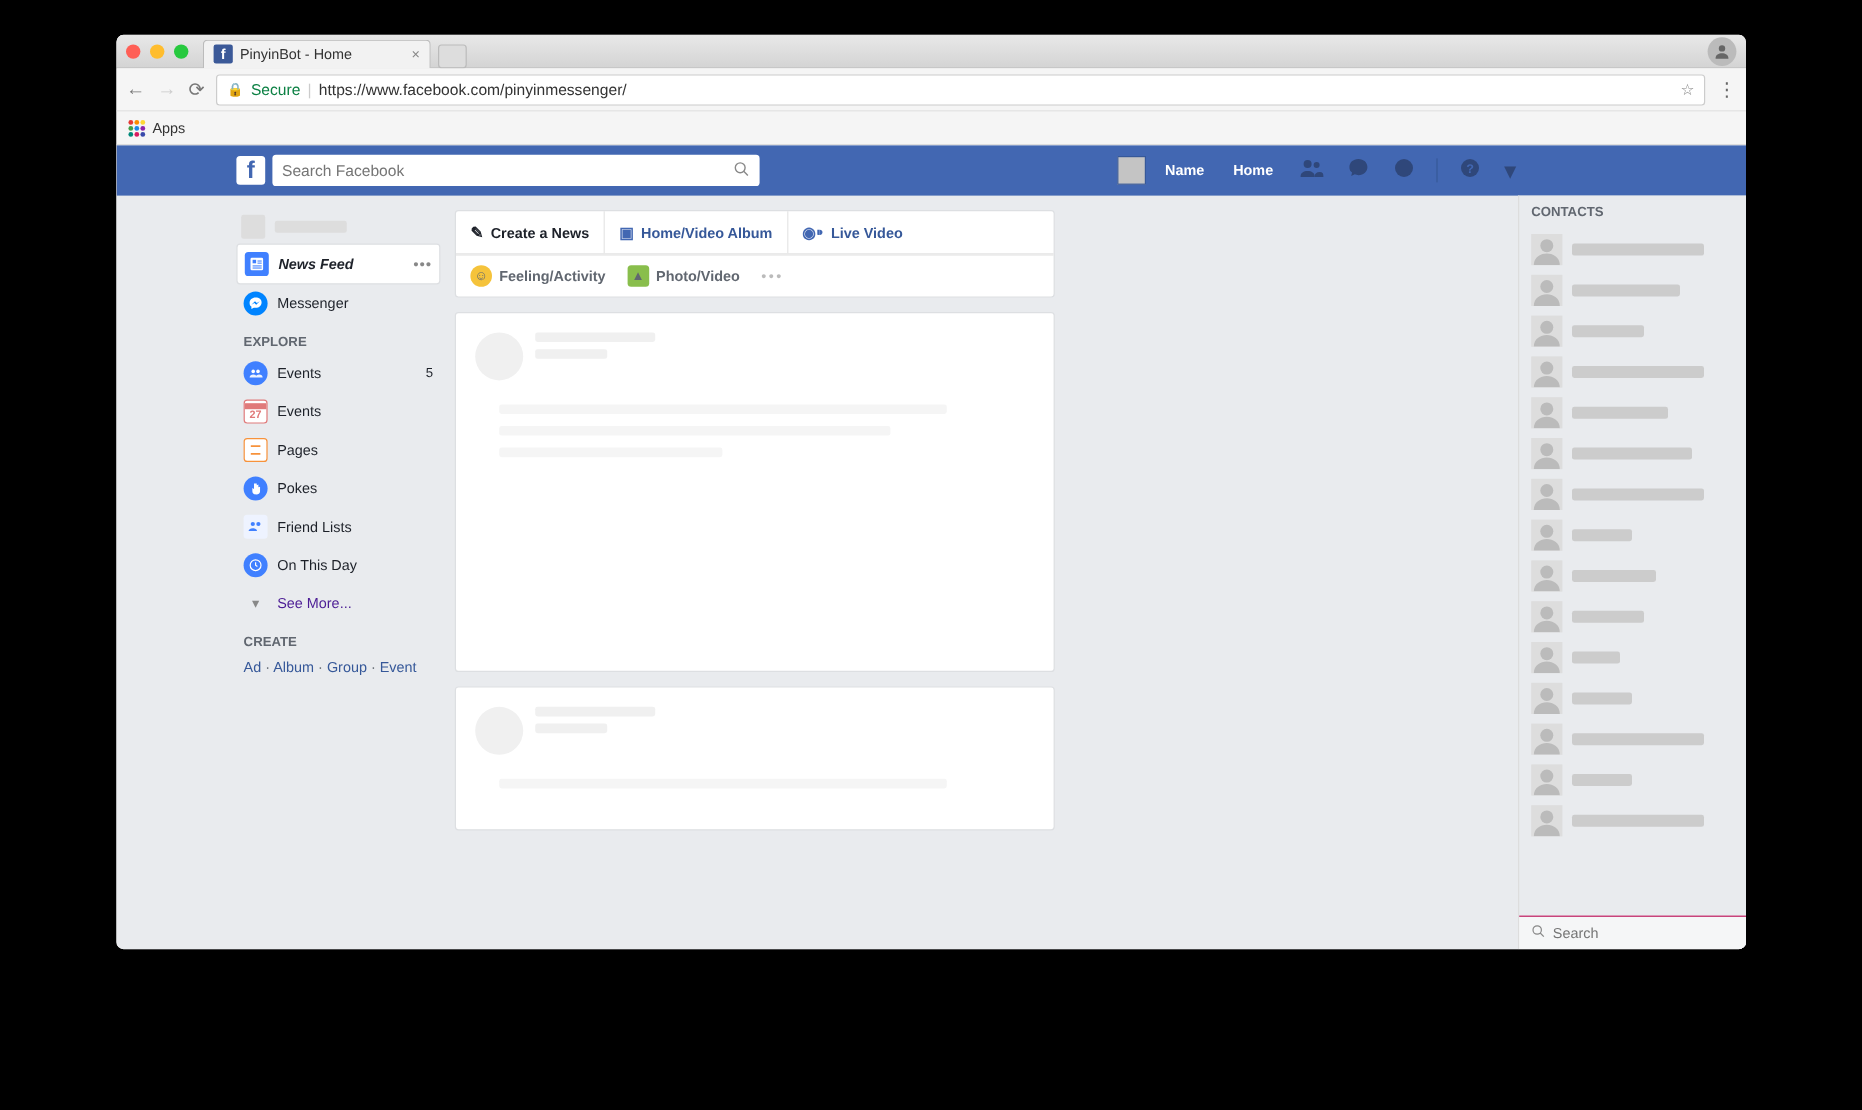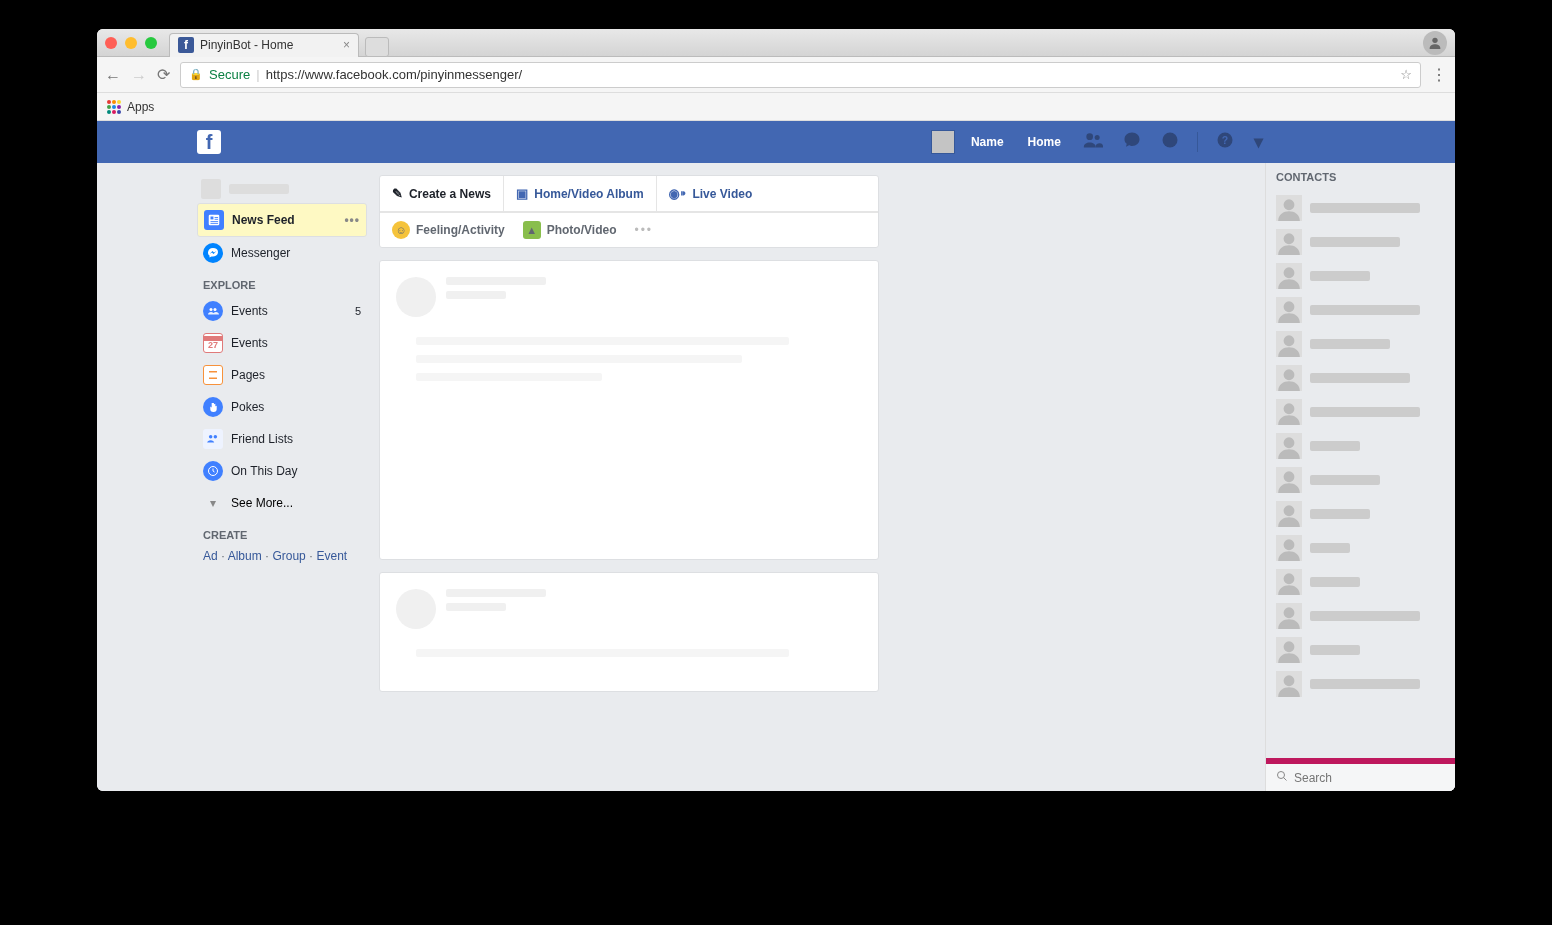--- a/index.html
+++ b/index.html
@@ -39,21 +39,21 @@
 .fbright .link { padding: 0 8px; cursor: pointer; }
 .fbicon { color: #2f477a; font-size: 18px; cursor: pointer; padding: 0 6px; }
 .fbicon.light { color: #fff; }
 .divider-v { width: 1px; height: 20px; background: #365899; margin: 0 4px;}
 .content { display: flex; padding: 12px 0 0 100px; gap: 12px; height: calc(100% - 42px); }
 .leftcol { width: 170px; }
 .profile-item { display: flex; align-items: center; gap: 8px; padding: 4px 4px; }
 .profile-item .av { width: 20px; height: 20px; background: #ddd; border-radius: 2px; }
 .profile-item .lb { width: 60px; height: 10px; background: #ddd; border-radius: 2px; }
 .nav-item { display: flex; align-items: center; gap: 8px; padding: 6px 6px; border-radius: 3px; font-size: 12px; color: #1d2129; cursor: pointer; }
-.nav-item.active { background: #fef9c3; font-weight: bold; border: 1px solid #dddfe2; }
+.nav-item.active { background: #ffffff; font-weight: bold; border: 1px solid #dddfe2; font-style: italic; }
 .nav-item .icon { width: 20px; height: 20px; display: flex; align-items: center; justify-content: center; border-radius: 3px; font-size: 12px; color:#fff; flex-shrink:0; }
 .nav-item .dots { margin-left: auto; color: #888; letter-spacing: 1px; }
 .nav-item .badge { margin-left: auto; color: #1d2129; font-size: 11px; }
 .section-label { font-size: 11px; color: #616770; font-weight: 600; padding: 10px 6px 4px; }
 .create-links { font-size: 12px; padding: 4px 6px; color: #365899; }
 .create-links span { color: #365899; cursor: pointer; }
 .create-links .sep { color: #616770; }
 .maincol { width: 500px; }
 .composer { background: #fff; border: 1px solid #dddfe2; border-radius: 3px; margin-bottom: 12px; }
 .composer-tabs { display: flex; border-bottom: 1px solid #e5e5e5; }
@@ -75,21 +75,21 @@
 .feed-skel .hlines div { height: 8px; background: #f0f0f0; border-radius: 2px; margin-bottom: 6px; }
 .feed-skel .hlines div:first-child { width: 100px; }
 .feed-skel .hlines div:last-child { width: 60px; }
 .feed-skel .bline { height: 8px; background: #f5f5f5; border-radius: 2px; margin: 10px 20px; }
 .rightcol { position: absolute; right: 0; top: 42px; bottom: 0; width: 190px; background: #e9ebee; border-left: 1px solid #ddd; display: flex; flex-direction: column; }
 .rightcol .hdr { font-size: 11px; color: #616770; font-weight: 600; padding: 8px 10px; }
 .contact { display: flex; align-items: center; gap: 8px; padding: 4px 10px; cursor: pointer; }
 .contact .cav { width: 26px; height: 26px; background: #ddd; display:flex; align-items:center; justify-content:center; overflow:hidden;}
 .contact .cav svg { width:26px; height:26px; fill:#bbb;}
 .contact .cnm { height: 10px; background: #ccc; border-radius: 2px; }
-.rightfoot { margin-top: auto; border-top: 6px solid #be185d; padding: 6px 10px; display: flex; align-items: center; gap: 6px; background: #f5f6f7;}
+.rightfoot { margin-top: auto; border-top: 1px solid #be185d; padding: 6px 10px; display: flex; align-items: center; gap: 6px; background: #f5f6f7;}
 .rightfoot input { border: none; background: transparent; outline: none; flex: 1; font-size: 12px; }
 .rightfoot .ric { color: #888; cursor: pointer; }
 </style>
 </head>
 <body>
 
 <div class="window">
   <div class="titlebar">
     <div class="traffic">
       <div class="tl r"></div>
@@ -137,20 +137,29 @@
         <span></span>
         <span></span>
         <span></span>
       </div>
     <span>Apps</span>
   </div>
 
   <div class="page">
     <div class="fbheader">
       <div class="fblogo">f</div>
+      <div class="search">
+        <input placeholder="Search Facebook" style="">
+        <span class="sicon">
+          <svg width="14" height="14" viewBox="0 0 24 24" fill="none" stroke="#888" stroke-width="2">
+              <circle cx="10" cy="10" r="7"></circle>
+              <line x1="21" y1="21" x2="15" y2="15"></line>
+            </svg>
+        </span>
+      </div>
       <div class="fbright">
         <div class="avatar-sm"></div>
         <span class="link">Name</span>
         <span class="link">Home</span>
         <span class="fbicon">
           <svg width="20" height="20" viewBox="0 0 24 24" fill="#2f477a">
               <circle cx="8" cy="8" r="4"></circle>
               <circle cx="17" cy="9" r="3"></circle>
               <path d="M1 20c0-3 3-5 7-5s7 2 7 5v1H1z"></path>
               <path d="M15 20c0-2 2-4 5-4s4 2 4 4v1h-9z"></path>
@@ -254,21 +263,21 @@
           <div class="icon" style="background:#4080ff;border-radius:50%">
             <svg width="12" height="12" viewBox="0 0 24 24" fill="none" stroke="#fff" stroke-width="2">
                 <circle cx="12" cy="12" r="9"></circle>
                 <path d="M12 7v5l3 2"></path>
               </svg>
           </div>
           <span>On This Day</span>
         </div>
         <div class="nav-item">
           <div class="icon" style="color:#888">▾</div>
-          <span style="color:#000000">See More...</span>
+          <span style="color:#4c1d95">See More...</span>
         </div>
         <div class="section-label">CREATE</div>
         <div class="create-links">
           <span>Ad</span>
           <span class="sep"> · </span>
           <span>Album</span>
           <span class="sep"> · </span>
           <span>Group</span>
           <span class="sep"> · </span>
           <span>Event</span>

